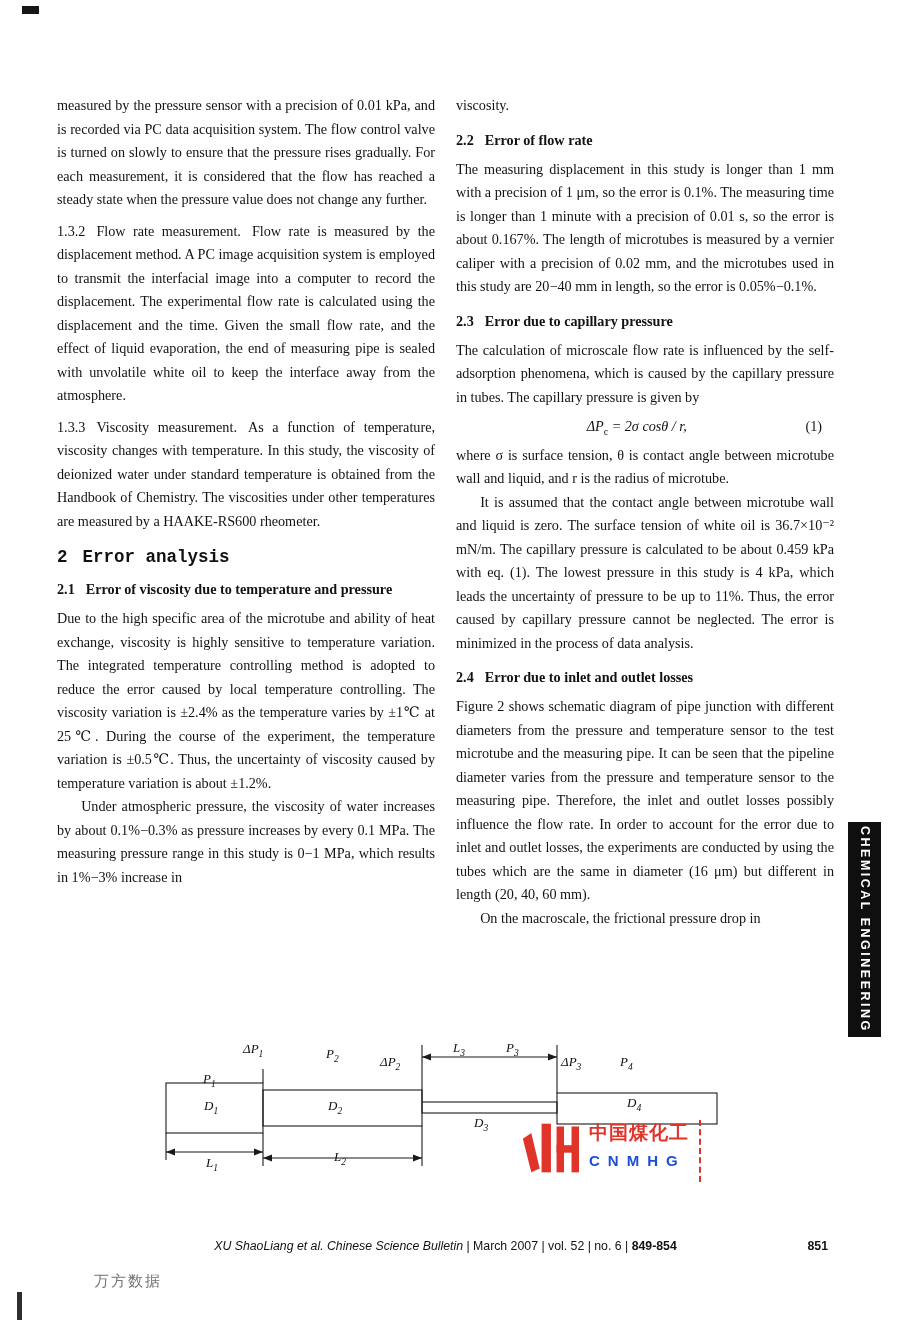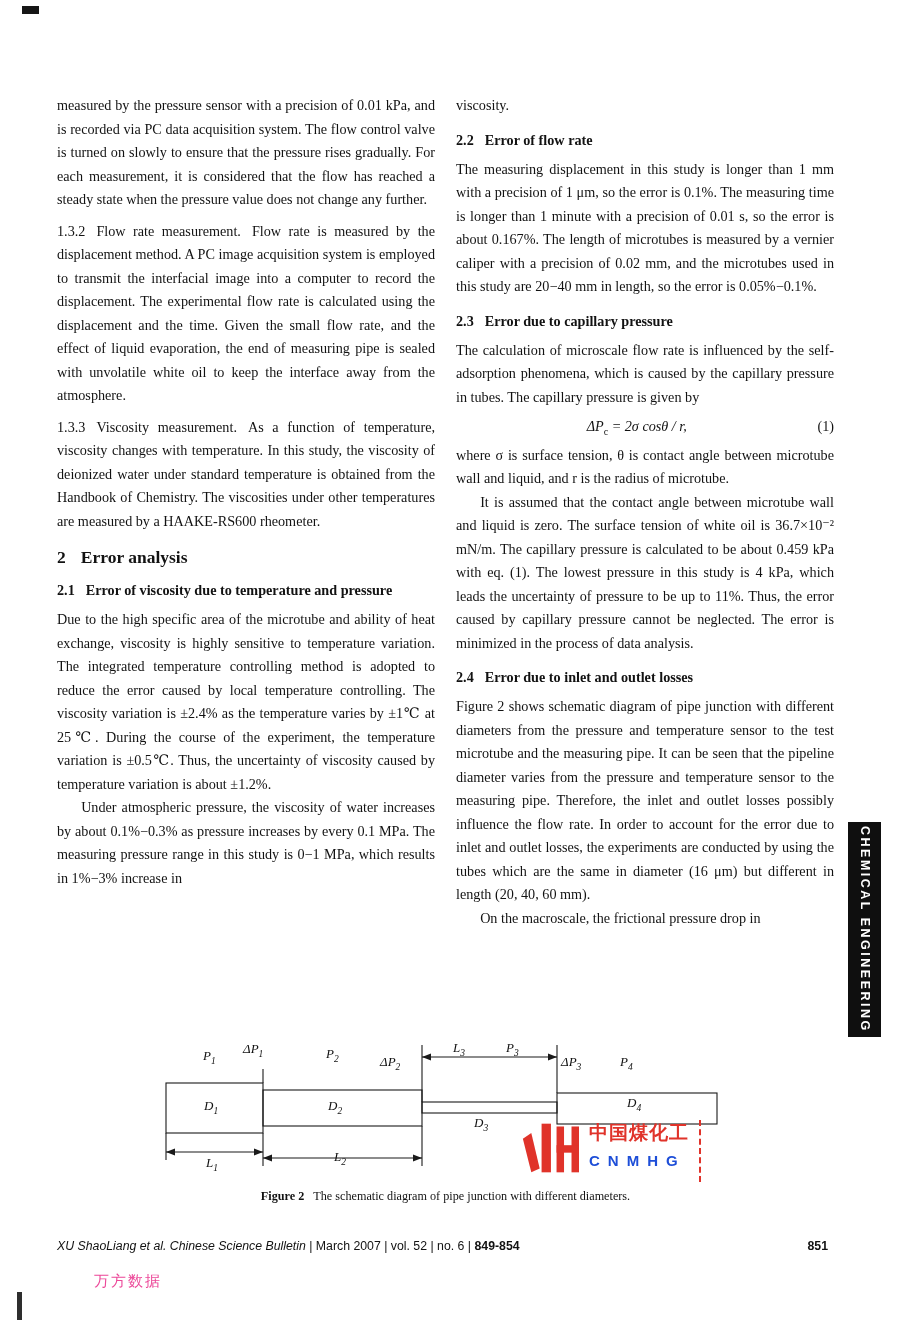--- a/index.html
+++ b/index.html
@@ -13,48 +13,48 @@
 
   .content { position: absolute; left: 57px; top: 94px; width: 777px; height: 952px; display: flex; gap: 21px; overflow: hidden; }
   .col { width: 378px; }
 
   .p { margin: 0; font-size: 14.2px; line-height: 23.5px; text-align: justify; }
   .p.mt { margin-top: 8px; }
   .p.indent { text-indent: 1.7em; }
   .run-num { margin-right: 11px; }
   .run-title { margin-right: 11px; }
 
-  .h-main { margin: 14px 0 10px; font-family: Liberation Serif, serif; font-weight: bold; font-size: 17.5px; }
+  .h-main { margin: 14px 0 10px; font-family: Liberation Mono, monospace; font-weight: bold; font-size: 17.5px; }
   .h-main .h-num { margin-right: 15px; }
   .h-sub { margin: 11px 0 7px; font-weight: bold; font-size: 14.2px; line-height: 22px; text-align: justify; }
   .h-sub .h-num { margin-right: 11px; }
 
-  .eq-row { display: flex; align-items: baseline; margin: 9px 0 7px; font-size: 14.2px; justify-content: flex-end; }
+  .eq-row { display: flex; align-items: baseline; margin: 9px 12px 7px; font-size: 14.2px; justify-content: flex-end; }
   .eq-body { flex: 1; text-align: center; }
   .eq-body sub { font-size: 10px; }
   .v { font-style: italic; }
 
   .figure { position: absolute; left: 57px; top: 1040px; width: 790px; height: 150px; }
   .figure svg.schematic { position: absolute; left: 0; top: 0; }
   .fig-label { position: absolute; font-style: italic; font-size: 13px; line-height: 15px; color: #111; }
   .fig-label sub { font-size: 9.5px; }
 
   .wm { position: absolute; left: 464px; top: 80px; height: 62px; display: flex; align-items: flex-start; gap: 10px; padding-right: 10px; border-right: 2px dashed #e0332a; }
   .wm-cn { font-family: "Liberation Sans", "DejaVu Sans", sans-serif; font-weight: bold; font-size: 19px; color: #e0332a; white-space: nowrap; letter-spacing: 1px; }
   .wm-latin { font-family: "Liberation Sans", "DejaVu Sans", sans-serif; font-weight: bold; font-size: 15px; color: #1d4ed8; letter-spacing: 8px; margin-top: 6px; white-space: nowrap; }
 
   .fig-caption { position: absolute; left: 57px; top: 1189px; width: 777px; text-align: center; font-size: 12.2px; }
   .fig-caption b { margin-right: 9px; }
 
   .footer { position: absolute; left: 57px; top: 1239px; width: 777px; font-family: "Liberation Sans", "DejaVu Sans", sans-serif; font-size: 12.3px; }
-  .footer-cite { }
+  .footer-cite { text-align: center; }
   .footer-cite .it { font-style: italic; }
   .footer-page { position: absolute; right: 6px; top: 0; font-weight: bold; }
 
-  .wanfang { position: absolute; left: 94px; top: 1272px; font-family: "DejaVu Sans", sans-serif; font-size: 15px; color: #ec4899; letter-spacing: 2px; }
+  .wanfang { position: absolute; left: 94px; top: 1272px; font-family: "DejaVu Sans", sans-serif; font-size: 15px; color: #737373; letter-spacing: 2px; }
 
   .side-tab { position: absolute; left: 848px; top: 822px; width: 33px; height: 215px; background: #0f0f0f; display: flex; align-items: center; justify-content: center; }
   .side-tab span { writing-mode: vertical-rl; font-family: "Liberation Sans", "DejaVu Sans", sans-serif; font-size: 12.5px; font-weight: bold; letter-spacing: 2.5px; color: #ffffff; white-space: nowrap; }
 </style>
 </head>
 <body>
 
 <div class="page">
 
   <div class="artifact-top"></div>
@@ -116,21 +116,21 @@
       <line x1="206" y1="93" x2="206" y2="126"></line>
       <line x1="365" y1="86" x2="365" y2="126"></line>
       <line x1="109" y1="112" x2="206" y2="112"></line>
       <polygon points="109,112 118,108.5 118,115.5" fill="#1a1a1a" stroke="none"></polygon>
       <polygon points="206,112 197,108.5 197,115.5" fill="#1a1a1a" stroke="none"></polygon>
       <line x1="206" y1="118" x2="365" y2="118"></line>
       <polygon points="206,118 215,114.5 215,121.5" fill="#1a1a1a" stroke="none"></polygon>
       <polygon points="365,118 356,114.5 356,121.5" fill="#1a1a1a" stroke="none"></polygon>
     </svg>
 
-    <div class="fig-label" style="left:146px; top:8px;"><span>P</span><sub>1</sub></div>
+    <div class="fig-label" style="left:146px; top:31px;"><span>P</span><sub>1</sub></div>
     <div class="fig-label" style="left:186px; top:1px;"><span>ΔP</span><sub>1</sub></div>
     <div class="fig-label" style="left:269px; top:6px;"><span>P</span><sub>2</sub></div>
     <div class="fig-label" style="left:323px; top:14px;"><span>ΔP</span><sub>2</sub></div>
     <div class="fig-label" style="left:396px; top:0px;"><span>L</span><sub>3</sub></div>
     <div class="fig-label" style="left:449px; top:0px;"><span>P</span><sub>3</sub></div>
     <div class="fig-label" style="left:504px; top:14px;"><span>ΔP</span><sub>3</sub></div>
     <div class="fig-label" style="left:563px; top:14px;"><span>P</span><sub>4</sub></div>
     <div class="fig-label" style="left:147px; top:58px;"><span>D</span><sub>1</sub></div>
     <div class="fig-label" style="left:271px; top:58px;"><span>D</span><sub>2</sub></div>
     <div class="fig-label" style="left:417px; top:75px;"><span>D</span><sub>3</sub></div>
@@ -146,21 +146,20 @@
         <rect x="54" y="5" width="8" height="49"></rect>
         <rect x="38" y="25" width="24" height="8"></rect>
       </svg>
       <div class="wm-texts">
         <div class="wm-cn">中国煤化工</div>
         <div class="wm-latin">CNMHG</div>
       </div>
     </div>
   </div>
 
-  <div class="fig-caption"><b>Figure 2</b><span>The schematic diagram of pipe junction with different diameters.</span></div>
 
   <div class="footer">
     <div class="footer-cite"><span class="it">XU ShaoLiang et al. Chinese Science Bulletin</span><span> | March 2007 | vol. 52 | no. 6 | </span><b>849-854</b></div>
     <div class="footer-page">851</div>
   </div>
 
   <div class="wanfang">万方数据</div>
 
   <div class="side-tab">
     <span>CHEMICAL ENGINEERING</span>

